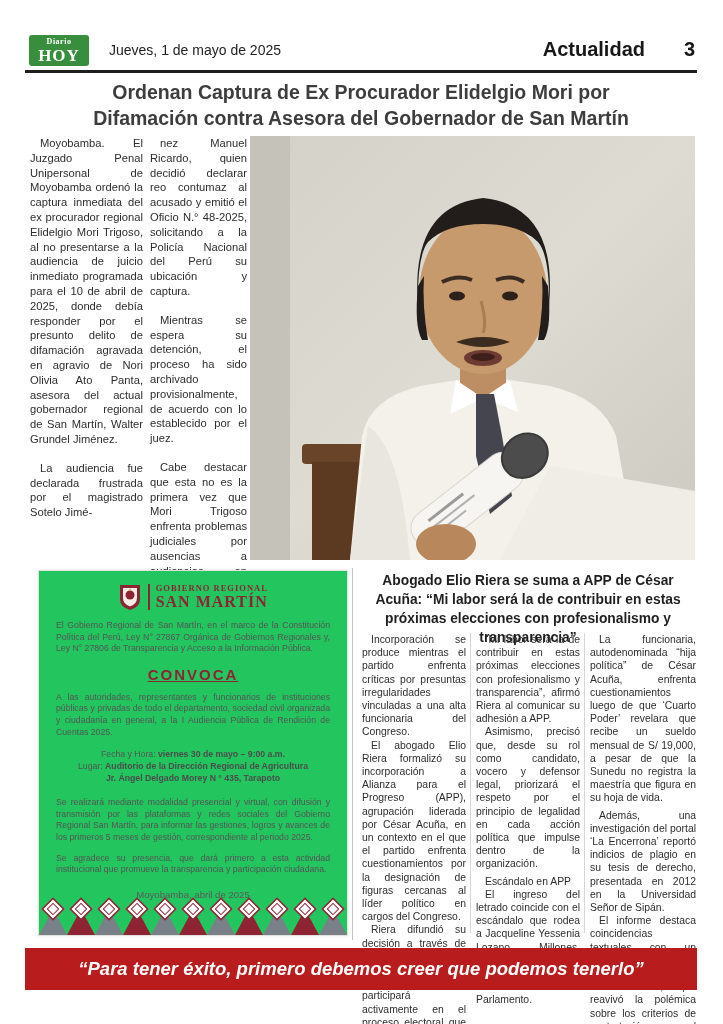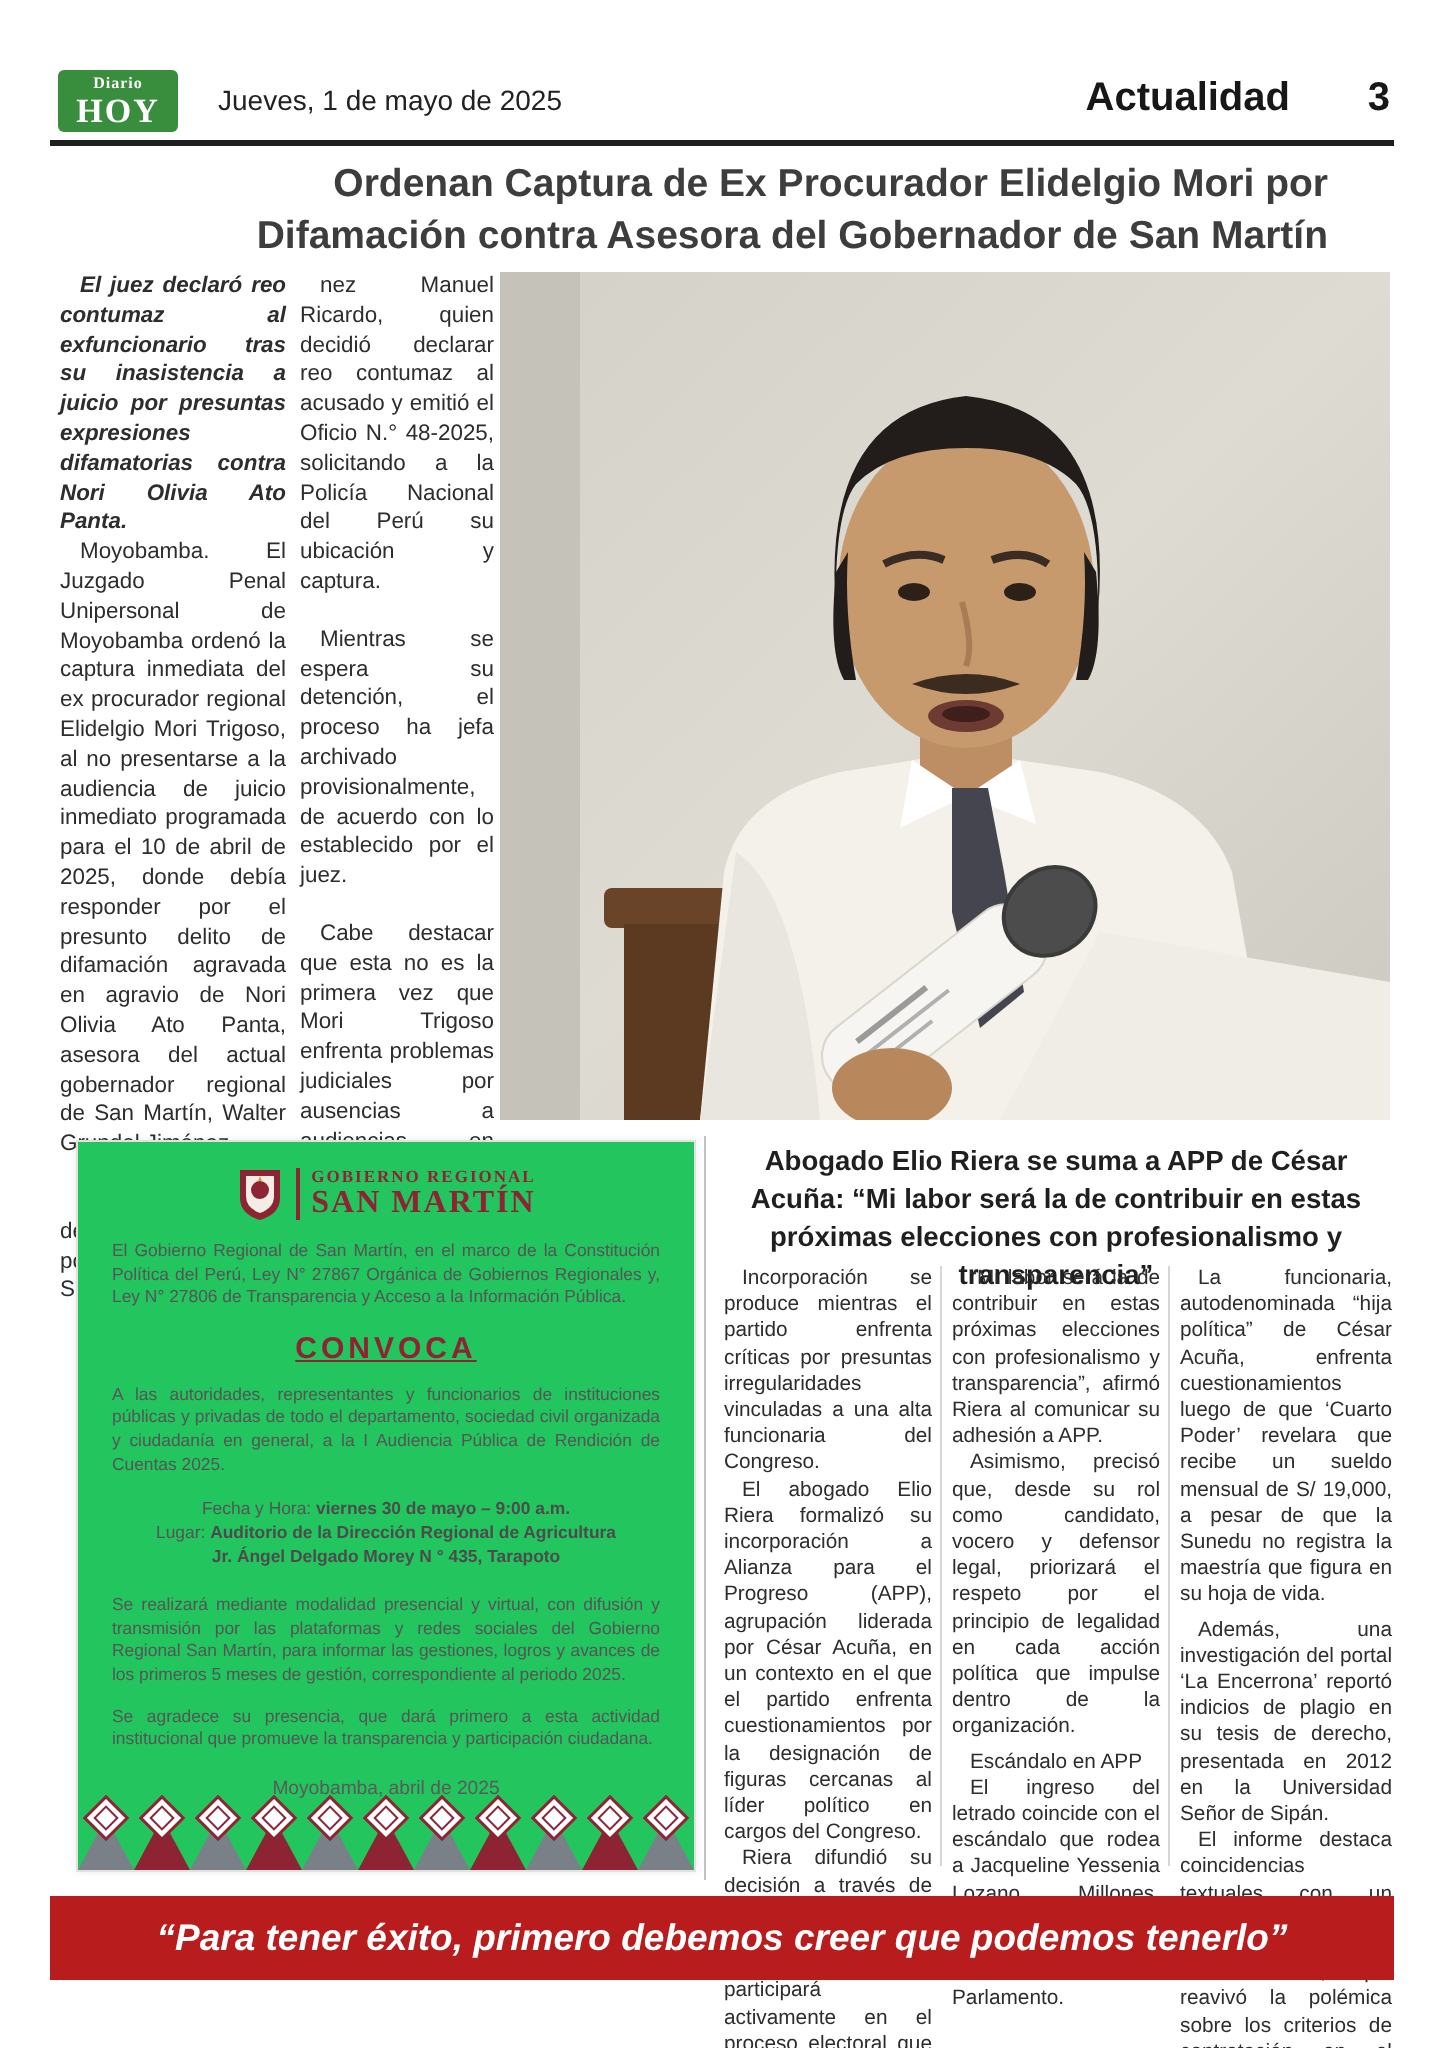--- a/index.html
+++ b/index.html
@@ -18,21 +18,21 @@
   }
   .brand .brand-top { display:block; font-size:8px; font-weight:bold; padding-top:3px; letter-spacing:0.5px; }
   .brand .brand-main { display:block; font-size:17px; font-weight:bold; letter-spacing:1px; margin-top:1px; }
   .masthead-date { position:absolute; left:84px; top:8px; font-size:14px; color:#222; }
   .masthead-section { position:absolute; right:52px; top:4px; font-size:20px; font-weight:bold; color:#171717; }
   .masthead-page { position:absolute; right:2px; top:4px; font-size:20px; font-weight:bold; color:#171717; }
   .masthead-rule { position:absolute; left:25px; top:70px; width:672px; height:3px; background:#1e1e1e; }
 
   
   .main-headline {
-    position:absolute; left:58px; top:79px; width:606px; text-align:right;
+    position:absolute; left:58px; top:79px; width:606px; text-align:center;
     font-size:19.5px; font-weight:bold; line-height:26px; color:#3d3d3d;
   }
 
   
   .acol { position:absolute; top:136px; font-size:11.2px; line-height:14.8px; text-align:justify; color:#2d2d2d; }
   .acol p { text-indent:10px; }
   .acol p + p { margin-top:0px; }
   .acol p.gap { margin-top:14px; }
   .col1 { left:30px; width:113px; }
   .col2 { left:150px; width:97px; }
@@ -96,27 +96,26 @@
   </div>
   <div class="masthead-date">Jueves, 1 de mayo de  2025</div>
   <div class="masthead-section">Actualidad</div>
   <div class="masthead-page">3</div>
 </div>
 <div class="masthead-rule"></div>
 
 <div class="main-headline">Ordenan Captura de Ex Procurador Elidelgio Mori por Difamación contra Asesora del Gobernador de San Martín</div>
 
 <div class="acol col1">
-  <p class="lead">El juez declaró reo contumaz al exfuncionario tras su inasistencia a juicio por presuntas expresiones difamatorias contra Nori Olivia Ato Panta.</p>
   <p>Moyobamba. El Juzgado Penal Unipersonal de Moyobamba ordenó la captura inmediata del ex procurador regional Elidelgio Mori Trigoso, al no presentarse a la audiencia de juicio inmediato programada para el 10 de abril de 2025, donde debía responder por el presunto delito de difamación agravada en agravio de Nori Olivia Ato Panta, asesora del actual gobernador regional de San Martín, Walter Grundel Jiménez.</p>
   <p class="gap">La audiencia fue declarada frustrada por el magistrado Sotelo Jimé-</p>
 </div>
 <div class="acol col2">
   <p>nez Manuel Ricardo, quien decidió declarar reo contumaz al acusado y emitió el Oficio N.° 48-2025, solicitando a la Policía Nacional del Perú su ubicación y captura.</p>
-  <p class="gap">Mientras se espera su detención, el proceso ha jefa archivado provisionalmente, de acuerdo con lo establecido por el juez.</p>
+  <p class="gap">Mientras se espera su detención, el proceso ha sido archivado provisionalmente, de acuerdo con lo establecido por el juez.</p>
   <p class="gap">Cabe destacar que esta no es la primera vez que Mori Trigoso enfrenta problemas judiciales por ausencias a audiencias en casos de difamación. En 2024, una situación similar ocurrió en un proceso con una inmobiliaria, aunque fue anulada posteriormente.</p>
 </div>
 
 <div class="photo">
   <svg width="445" height="424" viewBox="0 0 445 424" xmlns="http://www.w3.org/2000/svg">
     <defs>
       <linearGradient id="wall" x1="0" y1="0" x2="1" y2="1">
         <stop offset="0" stop-color="#d4d1c8"></stop>
         <stop offset="0.5" stop-color="#dedbd2"></stop>
         <stop offset="1" stop-color="#ccc9c0"></stop>

